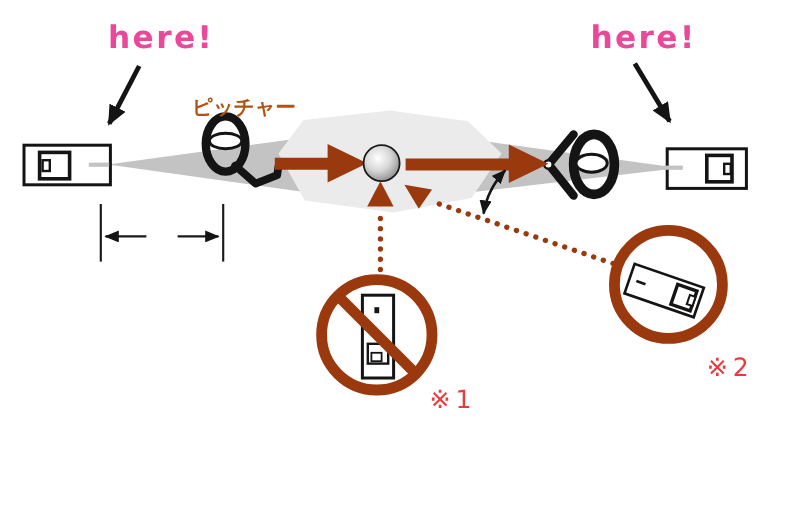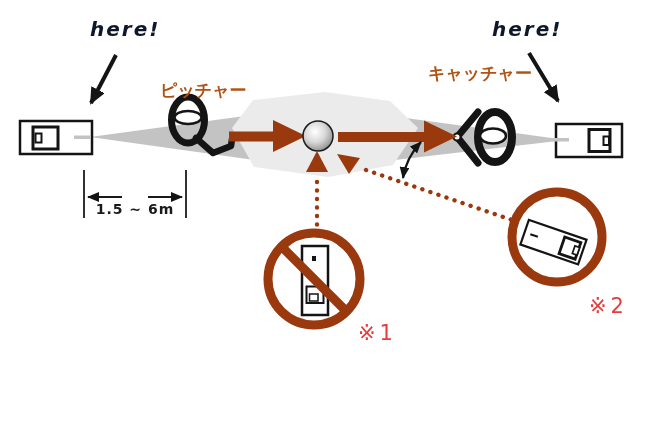--- a/index.html
+++ b/index.html
@@ -1,20 +1,20 @@
 <!DOCTYPE html>
 <html><head>
 <meta charset="utf-8">
 <style>
   html,body{margin:0;padding:0;background:#fff;}
   .stage{position:relative;width:654px;height:430px;background:#ffffff;overflow:hidden;
          font-family:"DejaVu Sans","Liberation Sans",sans-serif;}
   .stage svg{position:absolute;left:0;top:0;}
   .lbl{position:absolute;white-space:nowrap;line-height:1;}
-  .here{font-style:italic;font-weight:600;font-size:20px;color:#0f172a;letter-spacing:2px;}
+  .here{font-weight:600;font-size:26px;color:#ec4899;letter-spacing:2px;}
   .role{font-weight:700;font-size:17px;color:#b05212;}
   .dist{font-weight:700;font-size:14px;color:#1a1a1a;width:102px;text-align:center;letter-spacing:1px;}
   .note{font-size:21px;color:#e93a3c;font-weight:500;letter-spacing:4px;}
 </style>
 </head>
 <body>
 
 <div class="stage">
 
   <svg width="654" height="430" viewBox="0 0 654 430">
@@ -109,20 +109,18 @@
         <rect x="575" y="238.5" width="5" height="8" stroke-width="1.7"></rect>
         <line x1="529" y1="242" x2="537" y2="242" stroke-width="2.2"></line>
       </g>
     </g>
   </svg>
 
   <div class="lbl here" style="left:90px;top:19px;">here!</div>
   <div class="lbl here" style="left:492px;top:19px;">here!</div>
 
   <div class="lbl role" style="left:160px;top:82px;">ピッチャー</div>
-  <div class="lbl role" style="left:428px;top:65px;">キャッチャー</div>
 
-  <div class="lbl dist" style="left:84px;top:202px;">1.5 ~ 6m</div>
 
   <div class="lbl note" style="left:358px;top:323px;">※1</div>
   <div class="lbl note" style="left:589px;top:296px;">※2</div>
 
 </div>
 
 </body></html>

